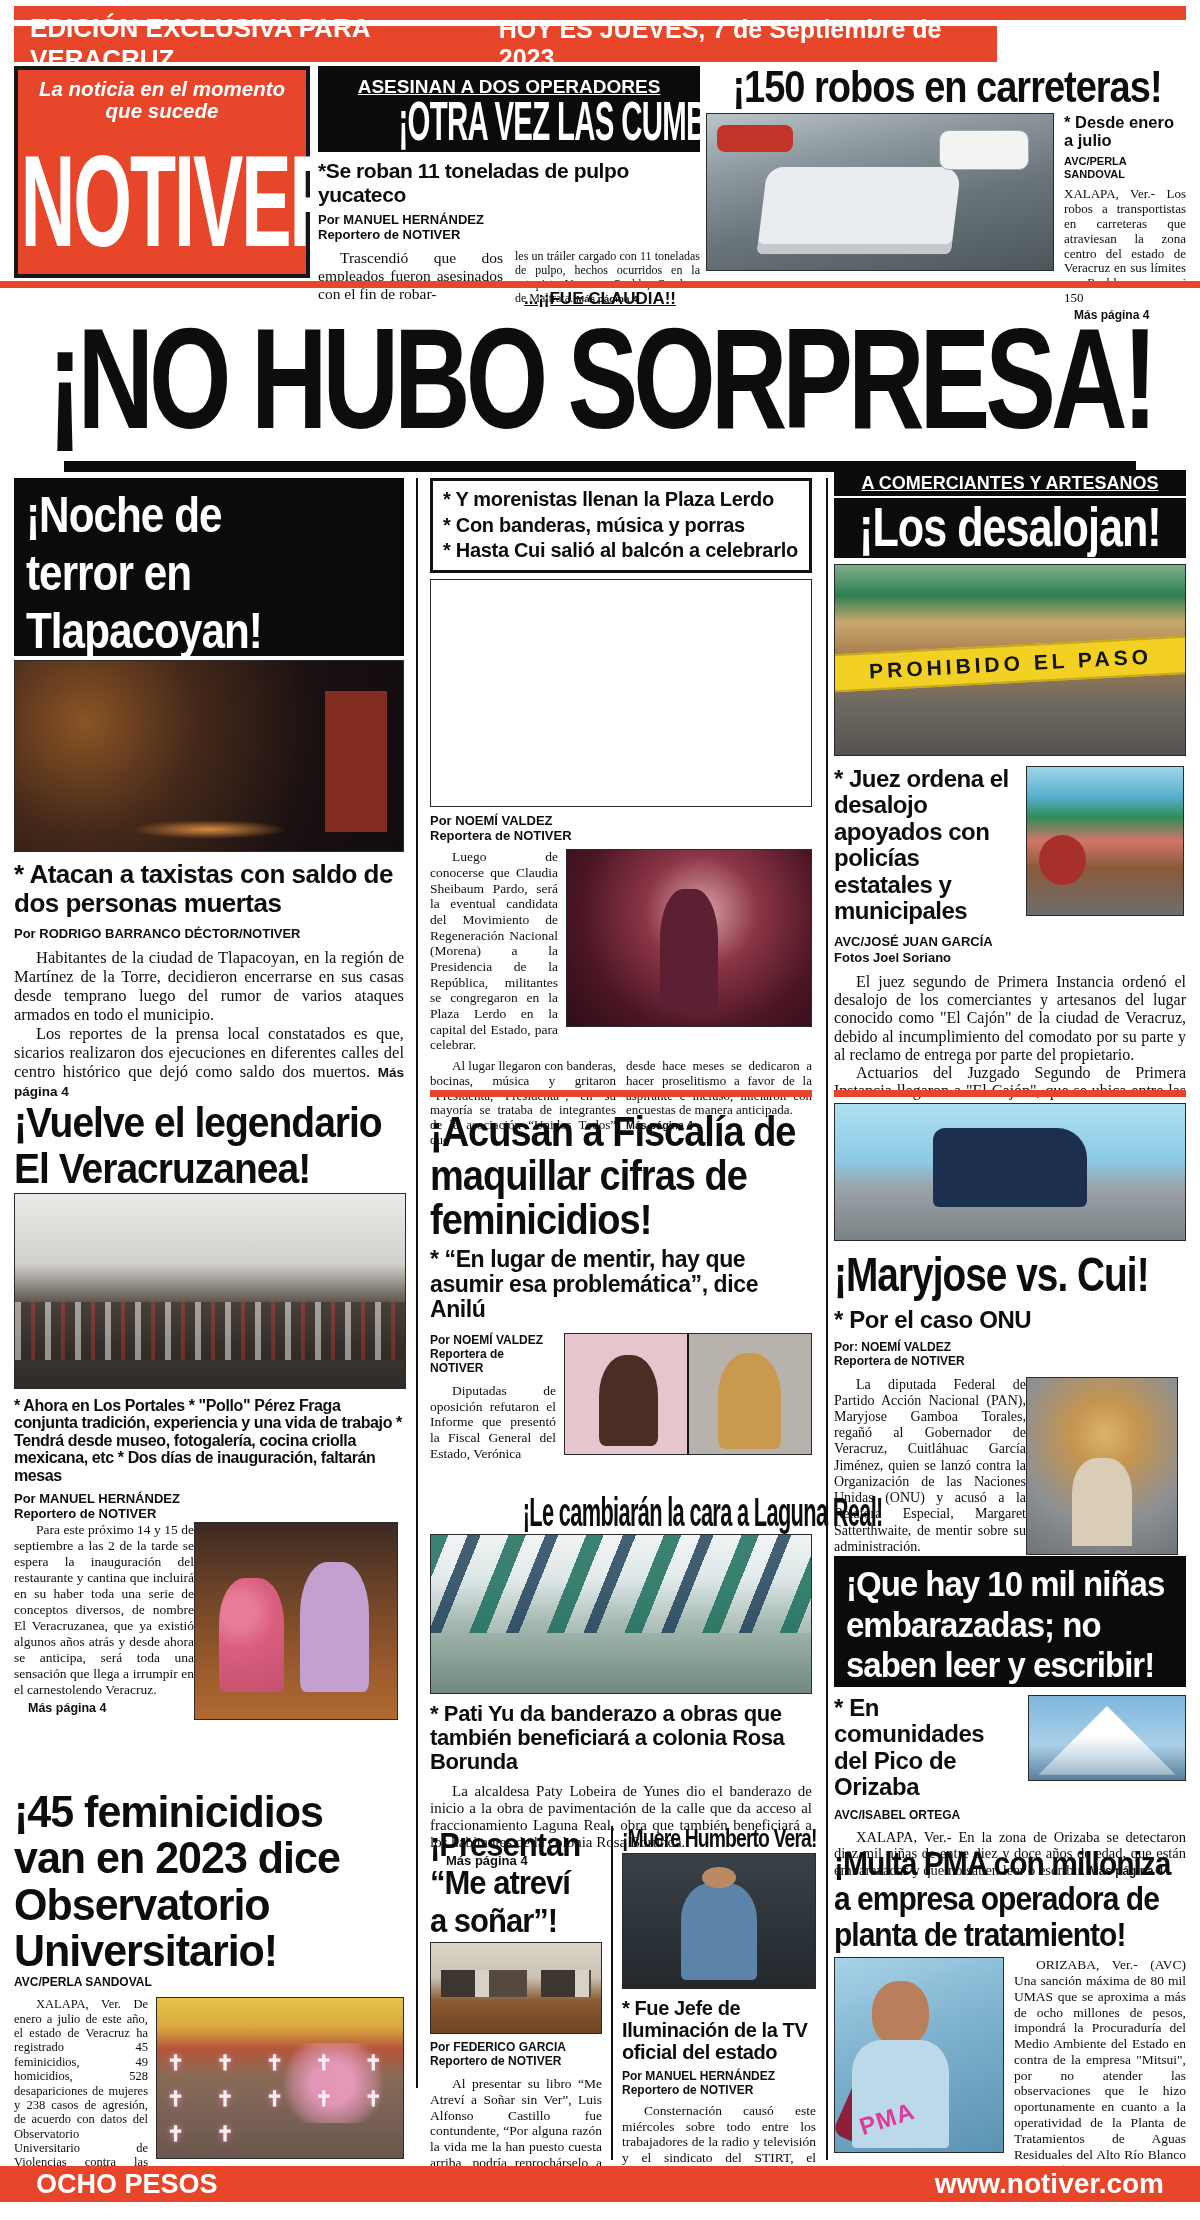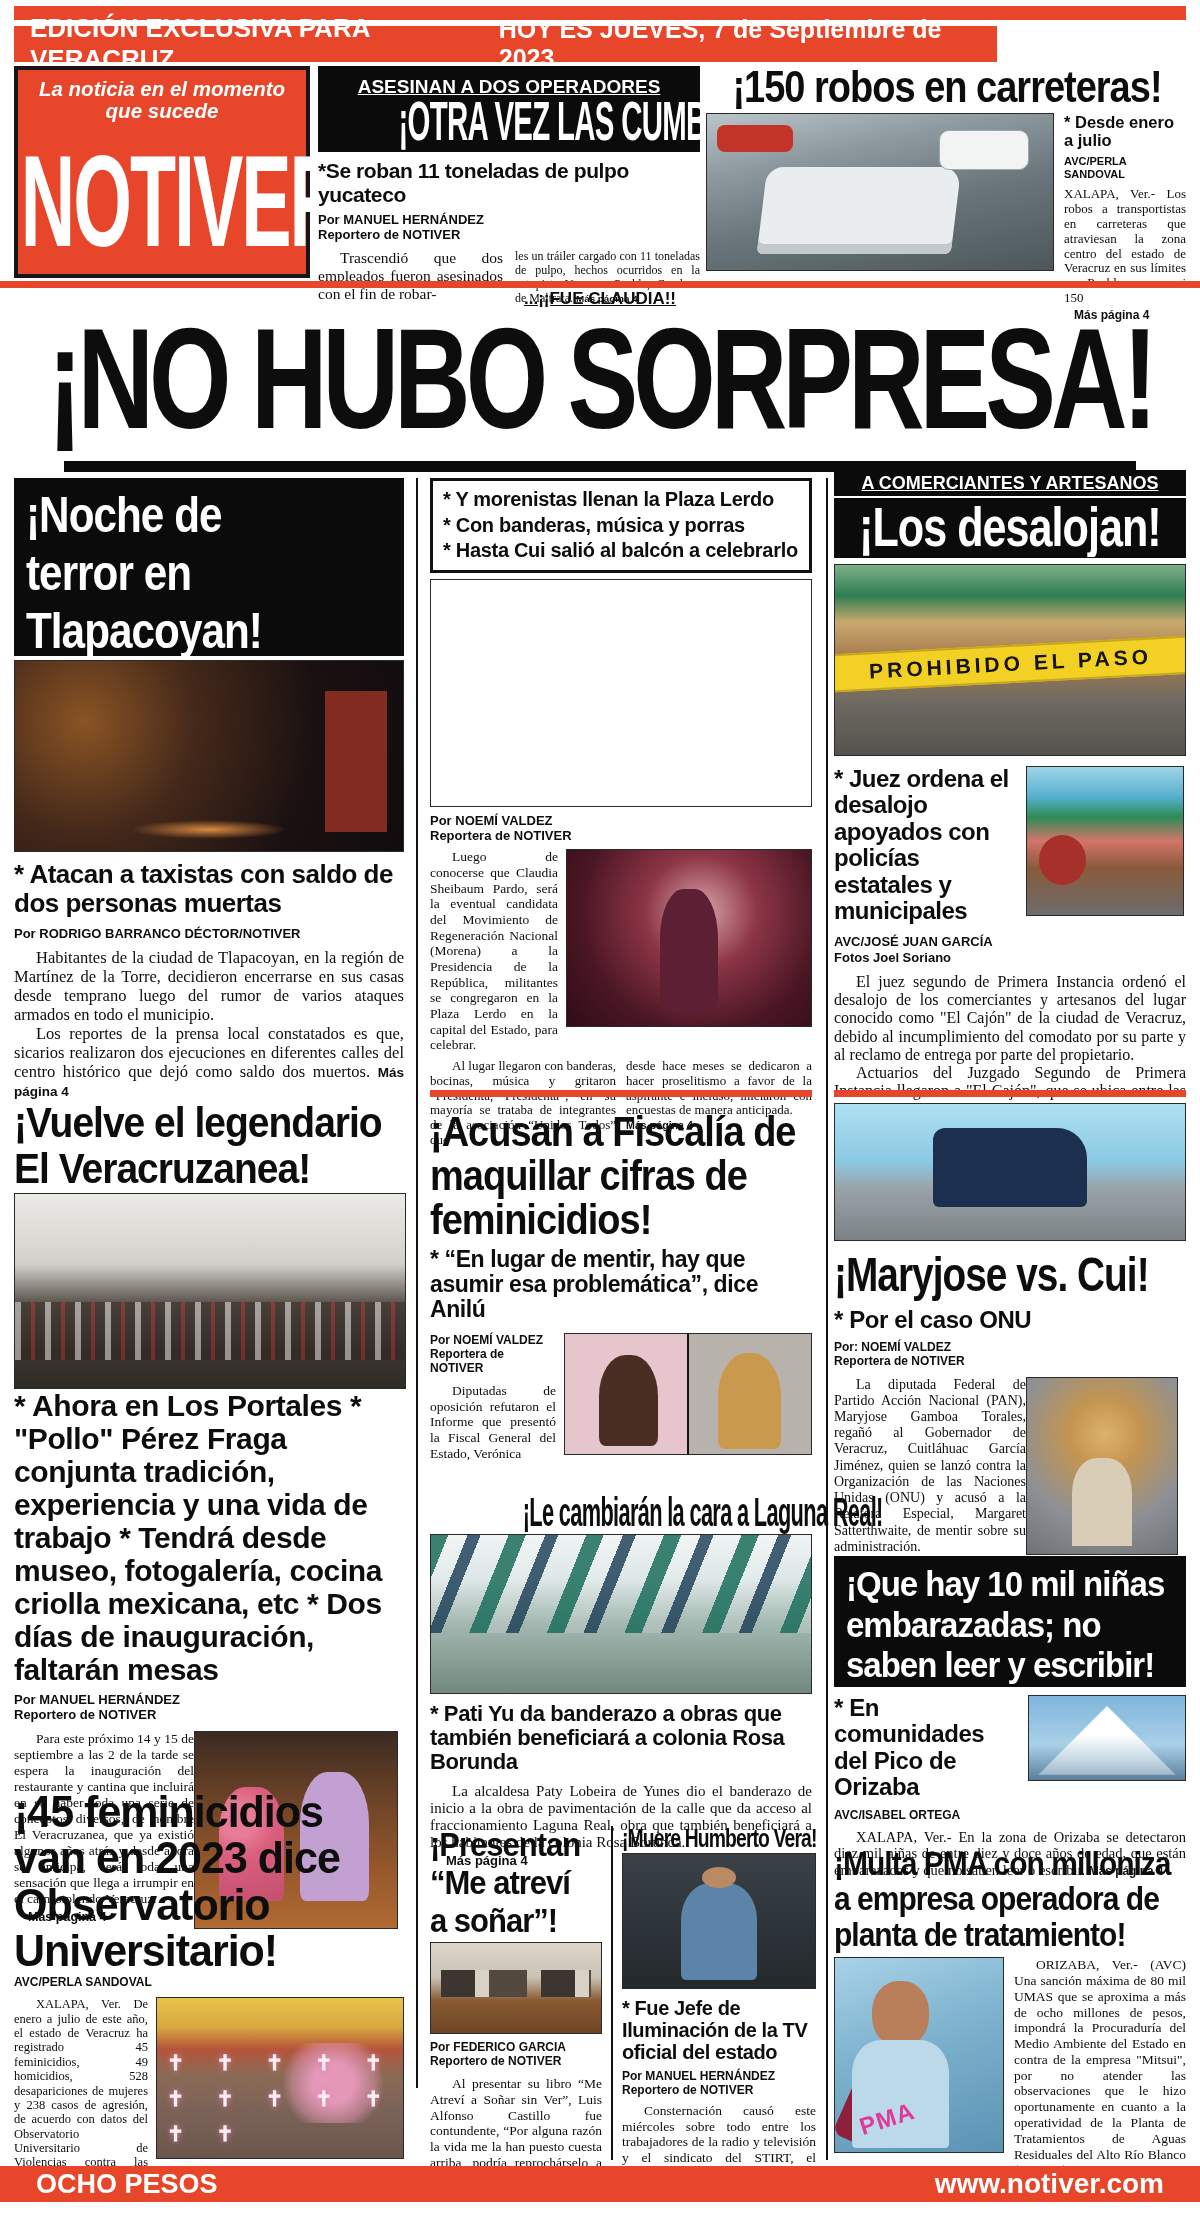--- a/index.html
+++ b/index.html
@@ -210,26 +210,26 @@
     </div>
     <div class="serif just" style="font-size:16px;line-height:1.14;margin-top:8px">
       <p class="ind">El juez segundo de Primera Instancia ordenó el desalojo de los comerciantes y artesanos del lugar conocido como "El Cajón" de la ciudad de Veracruz, debido al incumplimiento del comodato por su parte y al reclamo de entrega por parte del propietario.</p>
       <p class="ind"><span>Actuarios del Juzgado Segundo de Primera Instancia llegaron a "El Cajón", que se ubica entre las calles Comodoro Azueta, Víctimas del 25 de Junio, General Figueroa y Rayón, por la mañana de este miércoles para ejecutar el mandato judicial.</span> <span class="more">Más página 4</span></p>
     </div>
   </section>
 
   <section class="abs" style="left:14px;top:1100px;width:392px">
     <div class="sql hl" style="font-size:39px;line-height:1.06;transform:scale(1,1.1)">¡Vuelve el legendario El Veracruzanea!</div>
     <div class="ph ph-beach" style="width:392px;height:196px;margin-top:10px"></div>
-    <div class="b" style="font-size:30px;line-height:1.1;letter-spacing:-.4px">* Ahora  en Los Portales * "Pollo" Pérez Fraga conjunta tradición, experiencia y una vida de trabajo * Tendrá desde museo, fotogalería, cocina criolla mexicana,  etc * Dos días de inauguración, faltarán mesas</div>
+    <div class="b" style="font-size:16px;line-height:1.1;margin-top:8px;letter-spacing:-.4px">* Ahora  en Los Portales * "Pollo" Pérez Fraga conjunta tradición, experiencia y una vida de trabajo * Tendrá desde museo, fotogalería, cocina criolla mexicana,  etc * Dos días de inauguración, faltarán mesas</div>
     <div style="margin-top:6px">
       <div class="by">Por MANUEL HERNÁNDEZ</div>
       <div class="by">Reportero de NOTIVER</div>
     </div>
-    <div class="row" style="margin-top:9px">
+    <div class="row" style="margin-top:1px">
       <div style="width:180px">
         <p class="serif just ind" style="font-size:13.5px;line-height:1.18">Para este próximo 14 y 15 de septiembre a las 2 de la tarde se espera la inauguración del restaurante y cantina que incluirá en su haber toda una serie de conceptos diversos, de nombre El Veracruzanea, que ya existió algunos años atrás y desde ahora se anticipa, será toda una sensación que llega a irrumpir en el carnestolendo Veracruz.</p>
         <div class="more" style="font-size:12.5px;margin-top:4px;text-indent:14px">Más página 4</div>
       </div>
       <div class="ph ph-resto" style="width:204px;height:198px;flex:none"></div>
     </div>
   </section>
 
   <section class="abs" style="left:14px;top:1788px;width:392px">
     <div class="sql hl" style="font-size:43px;line-height:1.03;transform:scale(1,1.05)">

